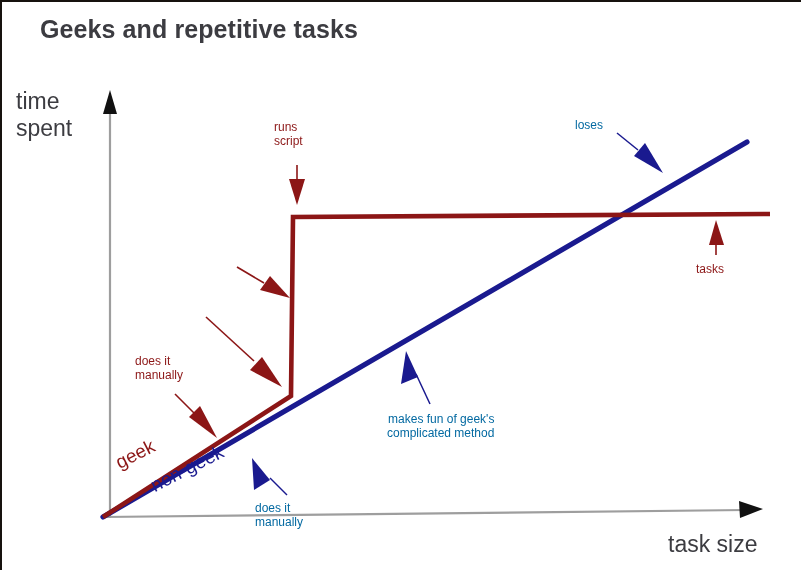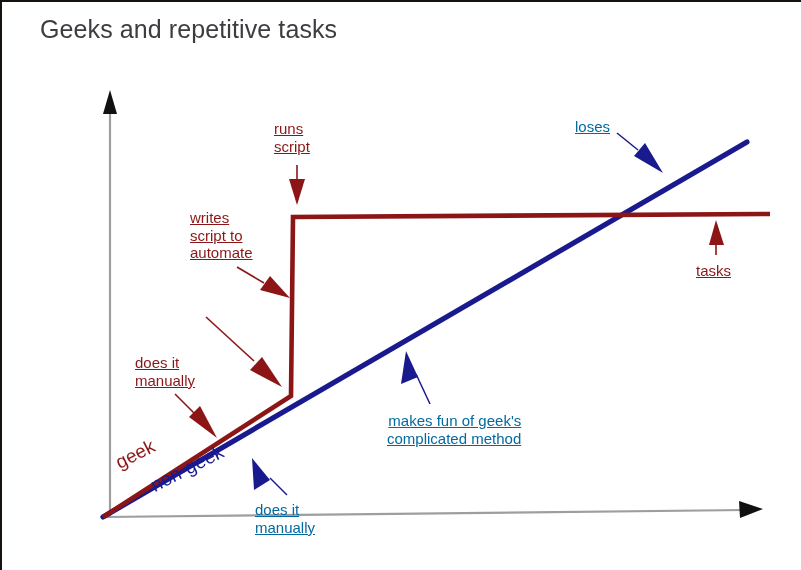--- a/index.html
+++ b/index.html
@@ -27,39 +27,38 @@
   }
   .txt {
     position: absolute;
     white-space: pre;
     line-height: 1.18;
   }
   #chart-title {
     left: 38px;
     top: 13px;
     font-size: 25px;
-    font-weight: normal;
+    font-weight: bold;
     color: #3c3c41;
     letter-spacing: 0.1px;
   }
   #axis-y-label {
     left: 14px;
     top: 86px;
     font-size: 23px;
     color: #3c3c41;
   }
   #axis-x-label {
     left: 666px;
     top: 529px;
     font-size: 23px;
     color: #3c3c41;
   }
   .ann {
-    font-size: 15px;
-    text-decoration: underline;
+    font-size: 12px;
   }
   .ann-red { color: #8c1616; }
   .ann-blue { color: #0369a1; }
   .series-label {
     font-size: 19px;
     transform-origin: 0 0;
   }
   #series-label-geek {
     left: 110px;
     top: 452px;
@@ -136,32 +135,32 @@
     </g>
 
     <g stroke="#1a1a8f" fill="#1a1a8f">
       <line x1="285" y1="493" x2="268" y2="476" stroke-width="1.5"></line>
       <polygon points="250,456 252,488 268,478" stroke="none"></polygon>
     </g>
   </svg>
 
   <div class="txt" id="chart-title">Geeks and repetitive tasks</div>
 
+  <div class="txt" id="axis-y-label">time
+spent</div>
 
+  <div class="txt" id="axis-x-label">task size</div>
 
   <div class="txt series-label" id="series-label-geek">geek</div>
 
   <div class="txt series-label" id="series-label-nongeek">non-geek</div>
 
   <div class="txt ann ann-red" id="ann-runs-script">runs
 script</div>
 
-  <div class="txt ann ann-red" id="ann-writes-script">writes
-script to
-automate</div>
 
 
   <div class="txt ann ann-red" id="ann-does-manually-red">does it
 manually</div>
 
   <div class="txt ann ann-red" id="ann-wins">tasks</div>
 
   <div class="txt ann ann-blue" id="ann-loses">loses</div>
 
   <div class="txt ann ann-blue" id="ann-makes-fun">makes fun of geek's

